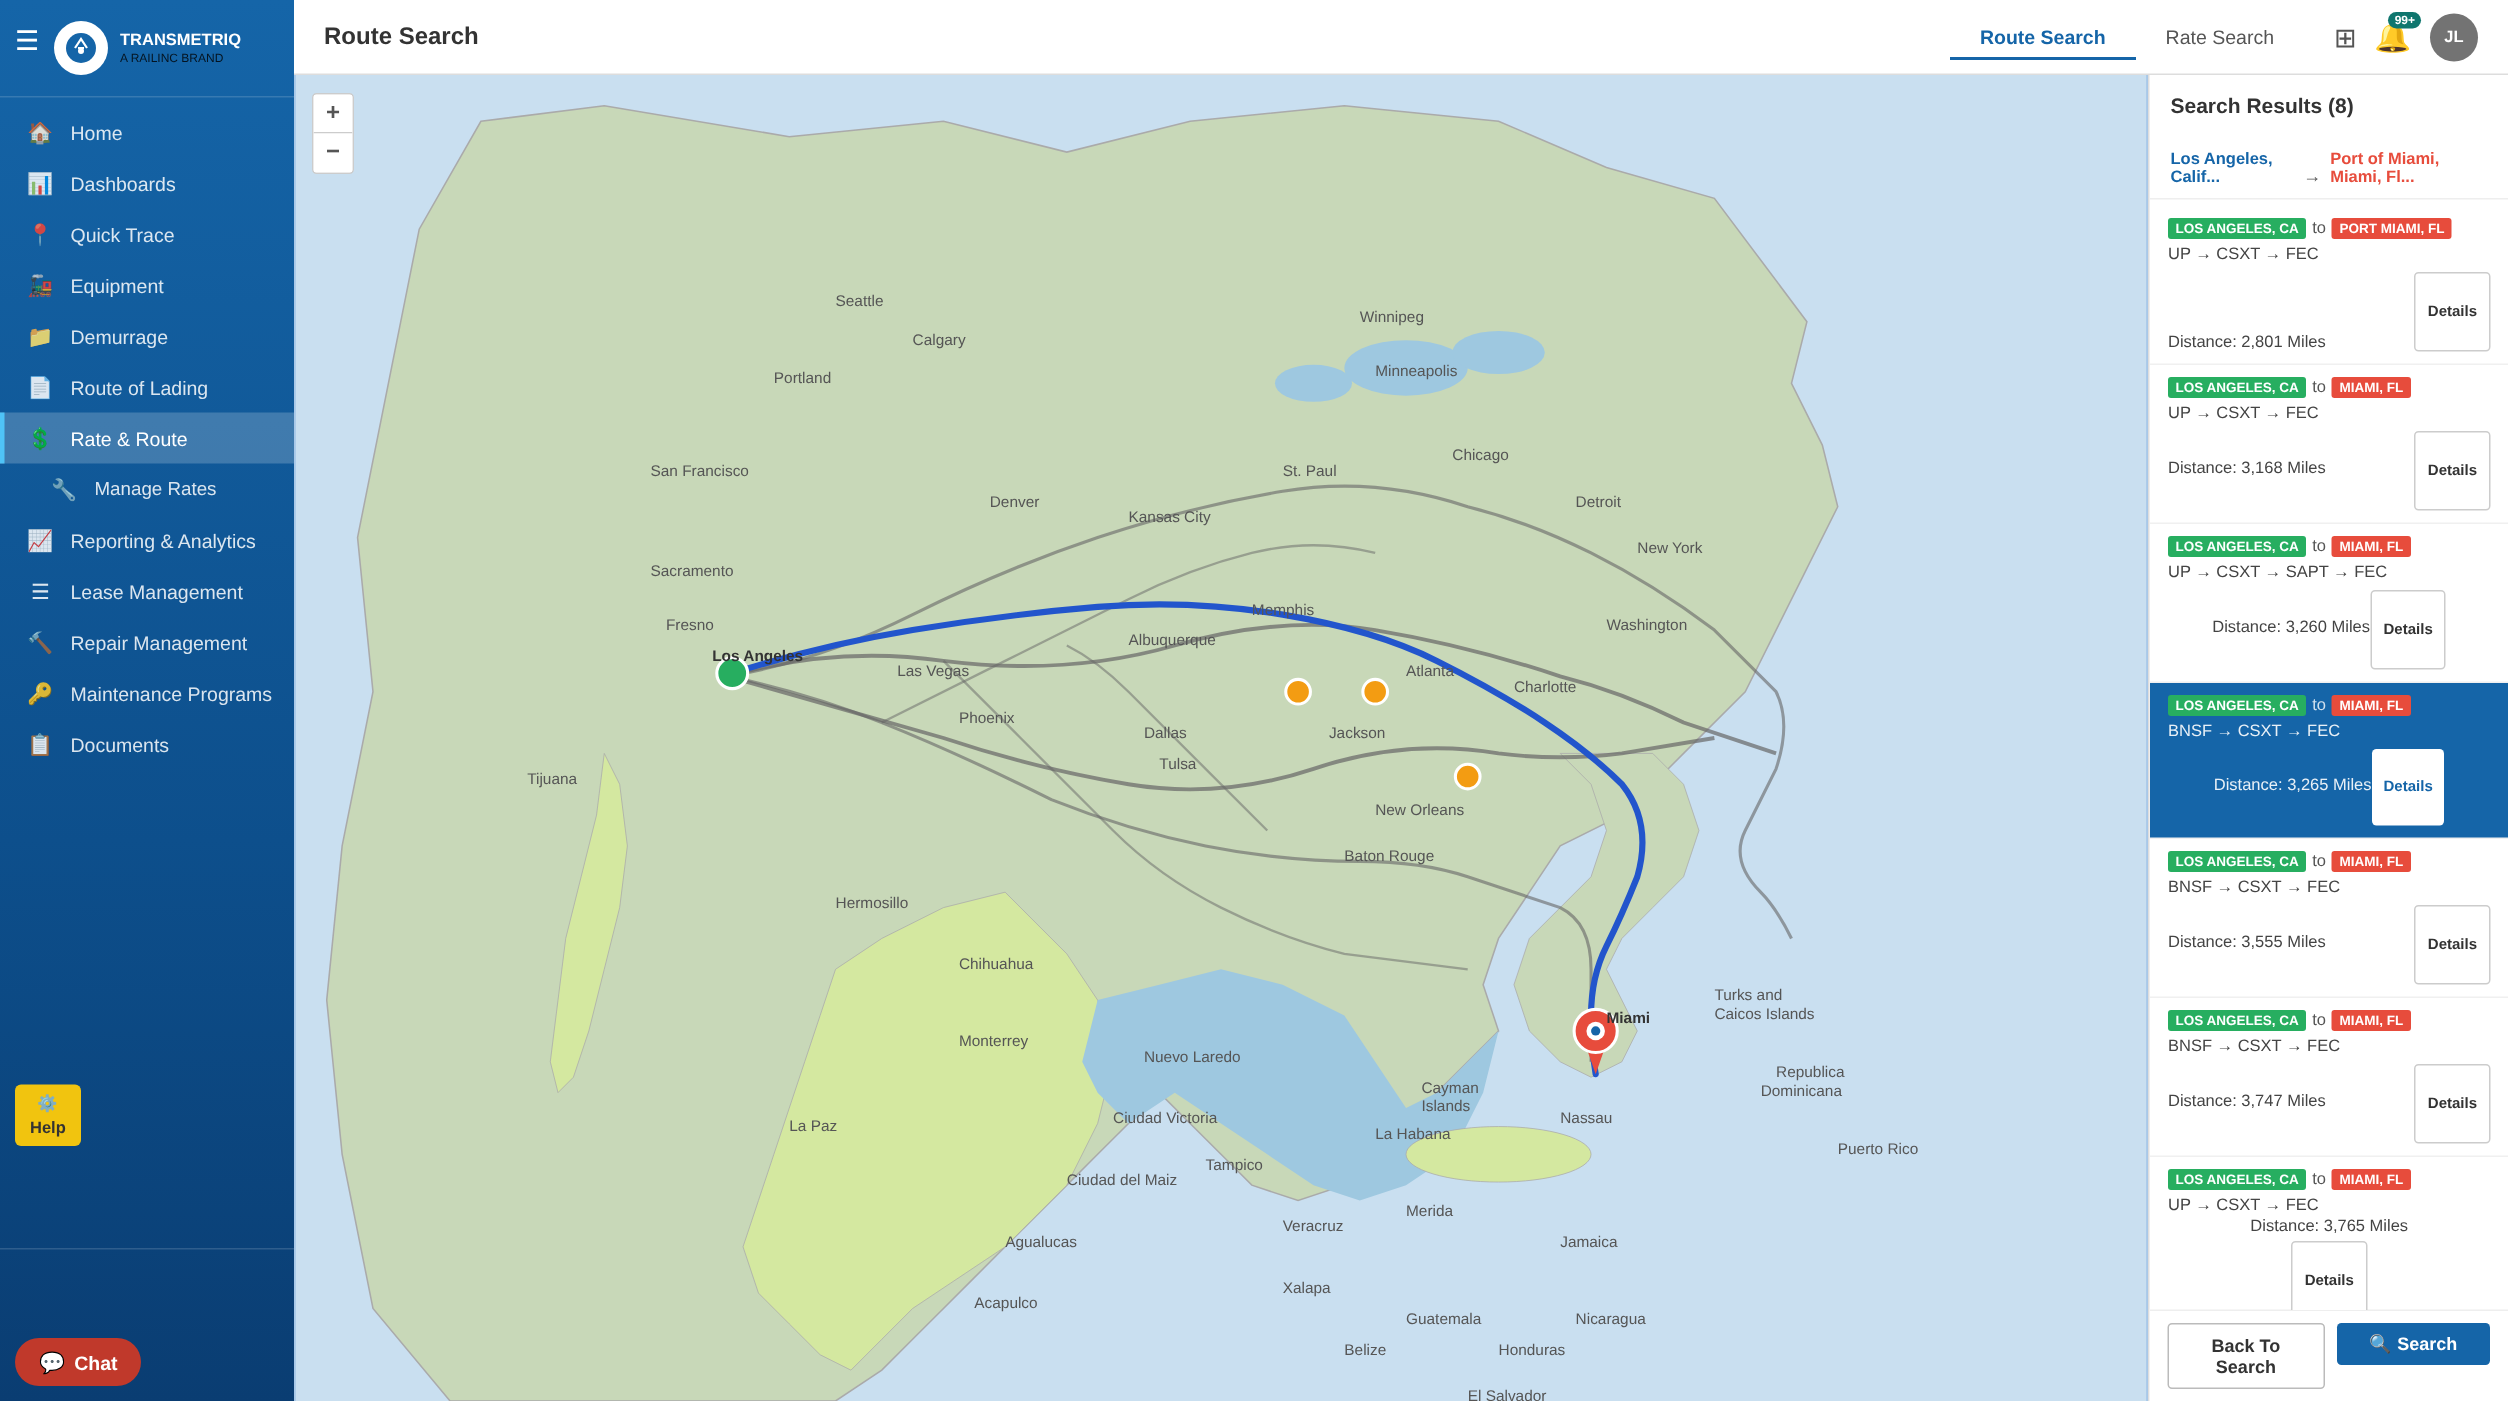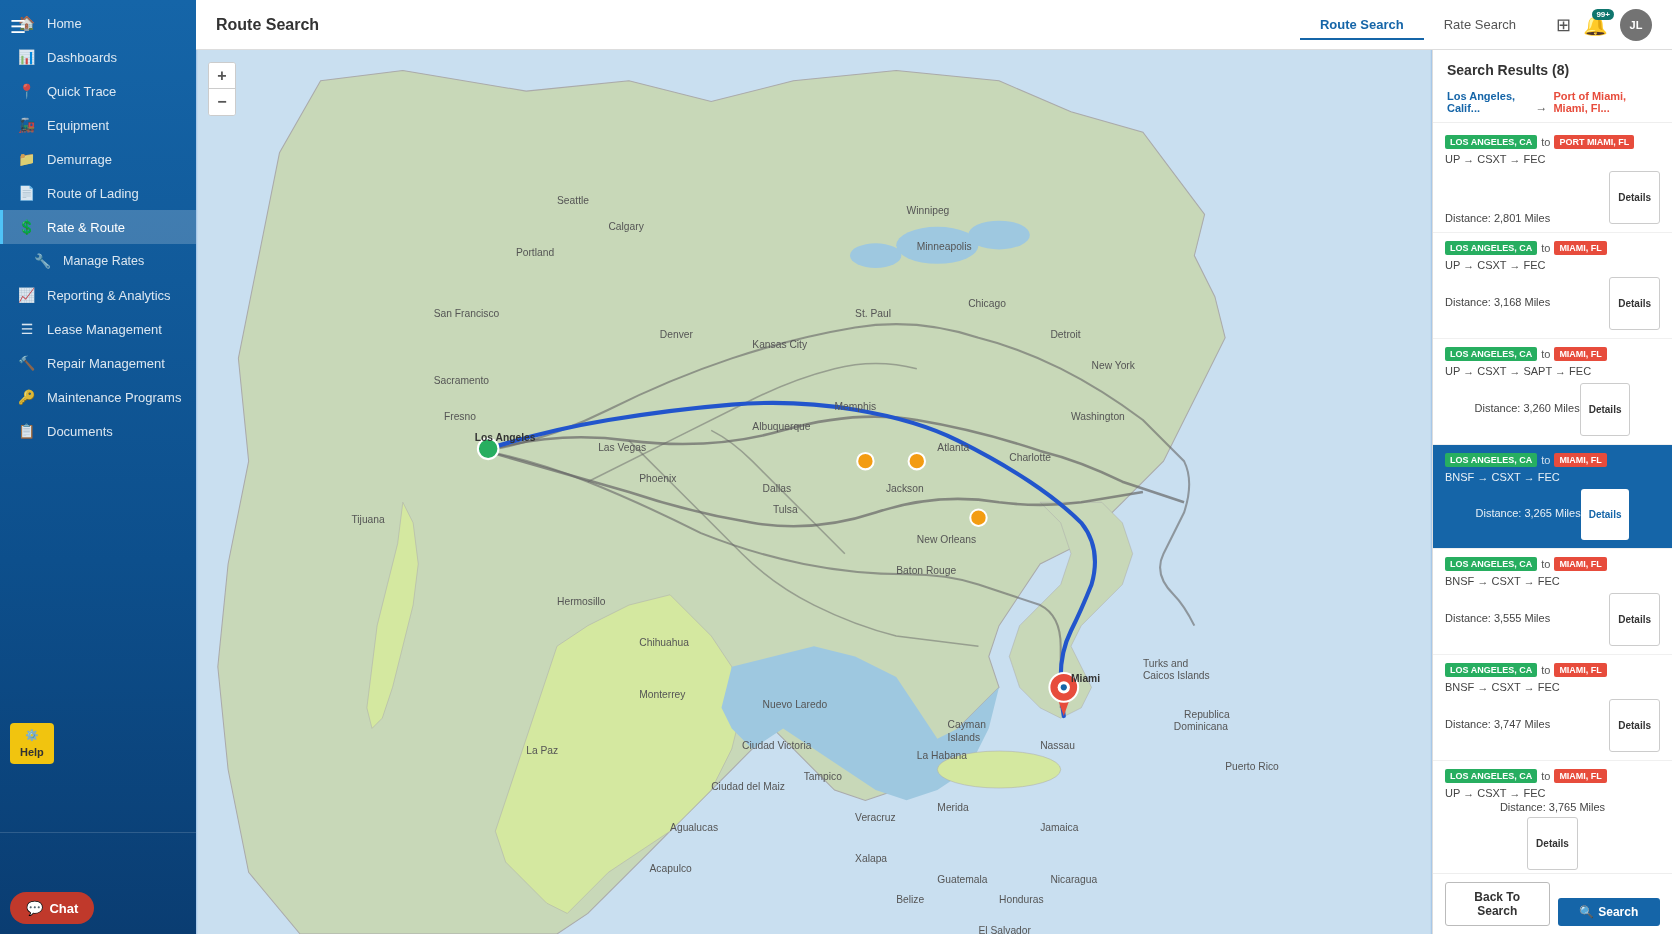--- a/index.html
+++ b/index.html
@@ -196,21 +196,21 @@
     }
     .results-header {
       padding: 12px 14px 8px;
       border-bottom: 1px solid #eee;
       flex-shrink: 0;
     }
     .results-title {
       font-size: 14px; font-weight: 700; color: #333;
     }
     .results-subtitle {
-      font-size: 11px; color: #555; margin-top: 12px;
+      font-size: 11px; color: #555; margin-top: 22px;
       display: flex; align-items: flex-end; gap: 6px;
     }
     .results-from { color: #1565a8; font-weight: 600; font-size: 11px; }
     .results-to { color: #e74c3c; font-weight: 600; font-size: 11px; }
     .arrow-icon { color: #555; font-size: 12px; }
     .results-list {
       flex: 1;
       overflow-y: auto;
       padding: 4px 0;
     }
@@ -248,21 +248,21 @@
       border-radius: 3px; cursor: pointer;
       margin-top: 4px;
       font-weight: bold;
     }
     .selected .details-btn {
       background: white; color: #1565a8; border: none;
     }
     .results-footer {
       padding: 8px 12px;
       border-top: 1px solid #eee;
-      display: flex; align-items: flex-end; gap: 8px;
+      display: flex; align-items: flex-start; gap: 8px;
       background: white;
       flex-shrink: 0;
     }
     .back-btn {
       flex: 1;
       padding: 7px 10px;
       border: 1px solid #bbb;
       background: white; color: #333;
       font-size: 12px; font-weight: 600;
       border-radius: 3px; cursor: pointer;
@@ -281,20 +281,33 @@
     .map-svg {
       width: 100%; height: 100%;
       position: absolute; top: 0; left: 0;
     }
   </style>
 </head>
 <body>
 
 <div class="sidebar">
   <button class="hamburger-btn">☰</button>
+  <div class="sidebar-logo" style="padding-left:36px;">
+    <div class="sidebar-logo-icon">
+      <svg viewBox="0 0 24 24" fill="#1565a8">
+          <circle cx="12" cy="12" r="10" fill="#1565a8"></circle>
+          <path d="M8 12 L12 6 L16 12 M10 12 L14 12" stroke="white" stroke-width="1.5" fill="none"></path>
+          <circle cx="12" cy="14" r="2" fill="white"></circle>
+        </svg>
+    </div>
+    <div>
+      <div class="sidebar-logo-text">TRANSMETRIQ</div>
+      <div class="sidebar-logo-sub">A RAILINC BRAND</div>
+    </div>
+  </div>
 
   <nav class="sidebar-nav">
 
   <div class="nav-item">
         <span class="nav-icon">🏠</span>
         <span>Home</span>
       </div>
       <div class="nav-item">
         <span class="nav-icon">📊</span>
         <span>Dashboards</span>

